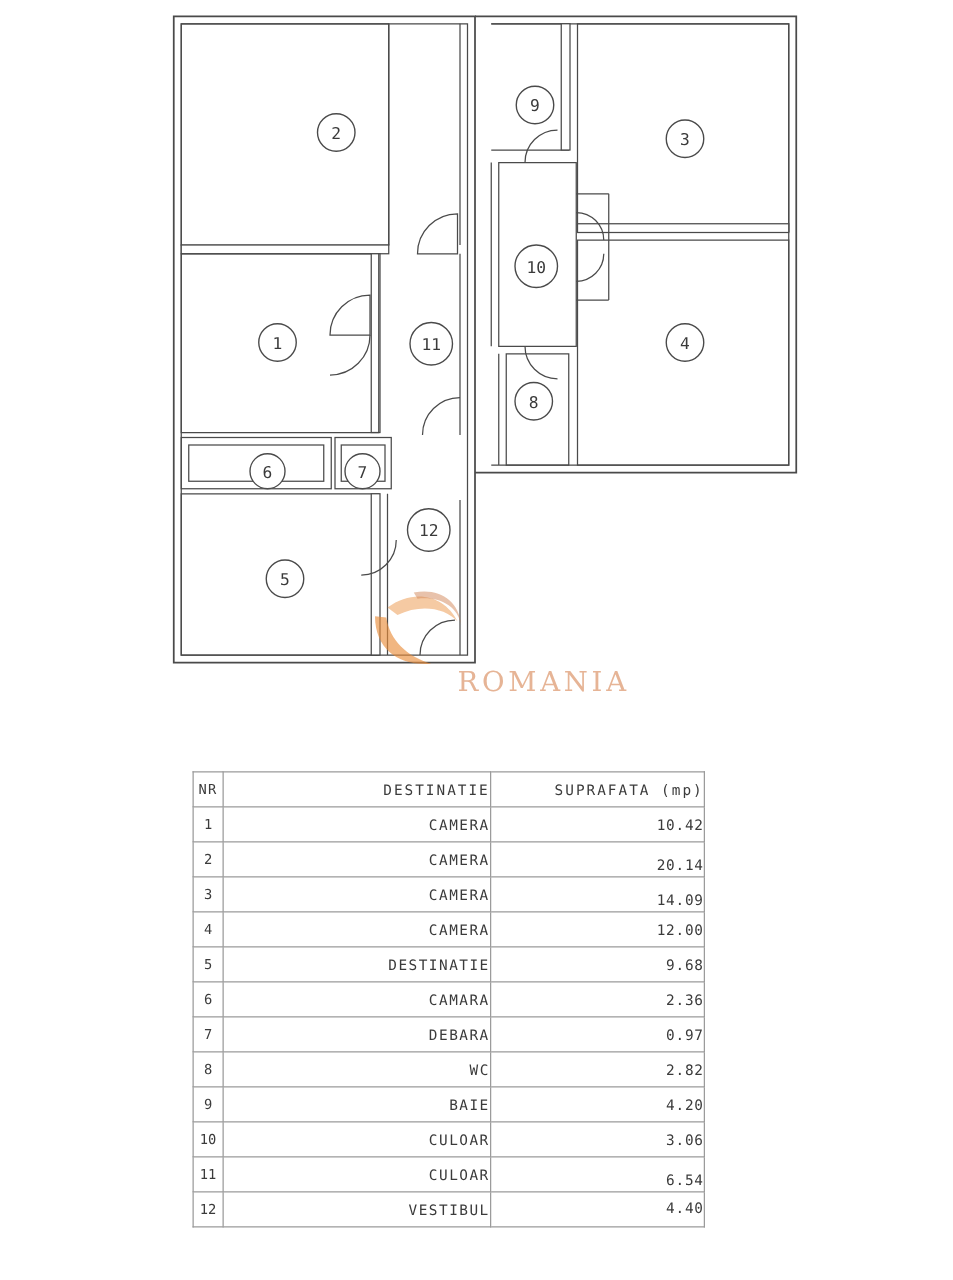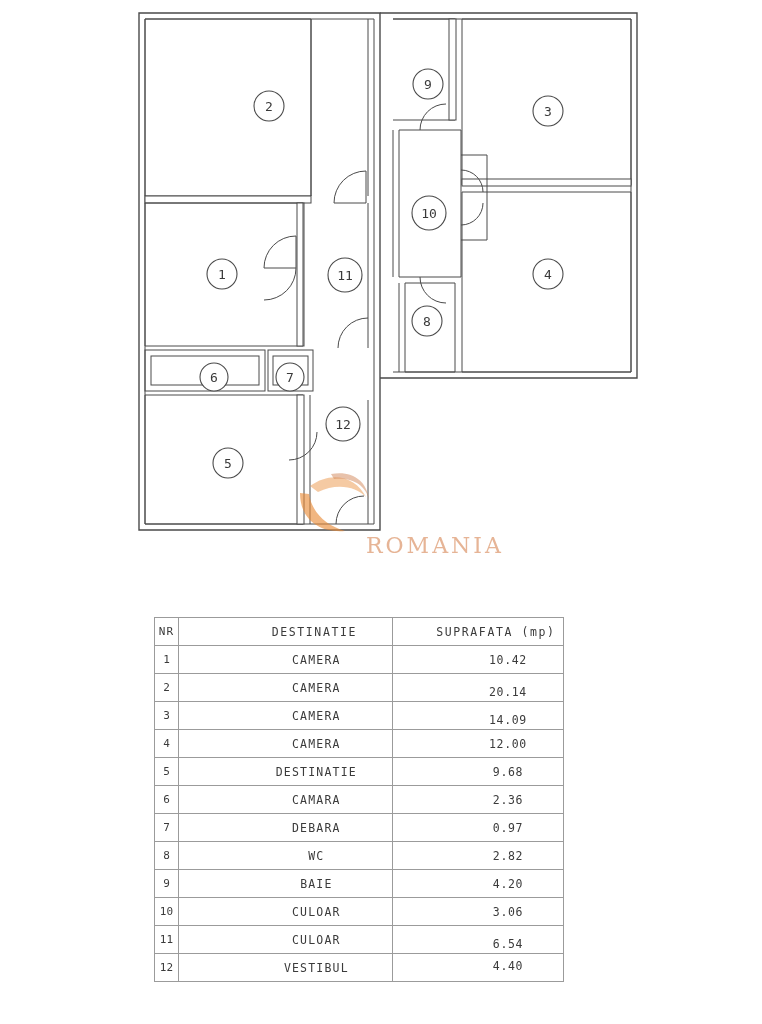--- a/index.html
+++ b/index.html
@@ -69,28 +69,28 @@
 
   .col-nr {
     width: 30px;
     text-align: center;
     font-size: 11px;
   }
 
   .col-dest {
     width: 215px;
     padding-left: 62px !important;
-    text-align: center;
+    text-align: right;
     letter-spacing: 1.2px;
   }
 
   .col-area {
     width: 163px;
     padding-left: 60px !important;
-    text-align: center;
+    text-align: right;
     letter-spacing: 0.6px;
   }
 
   thead .col-nr {
     letter-spacing: 1px;
   }
   thead .col-dest {
     padding-left: 58px !important;
     letter-spacing: 1.6px;
   }

